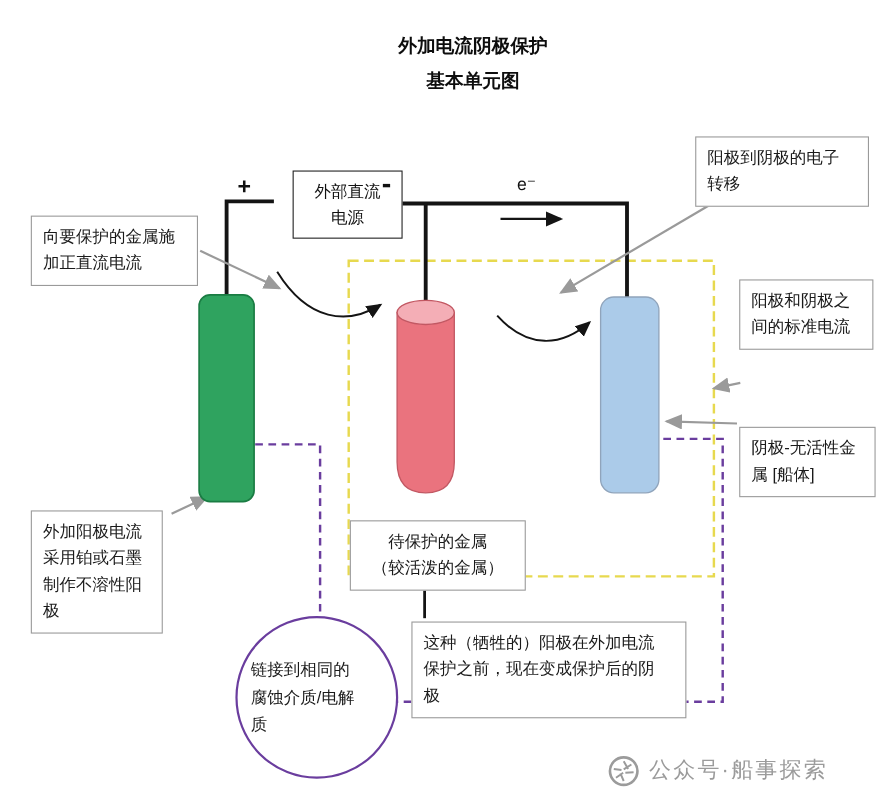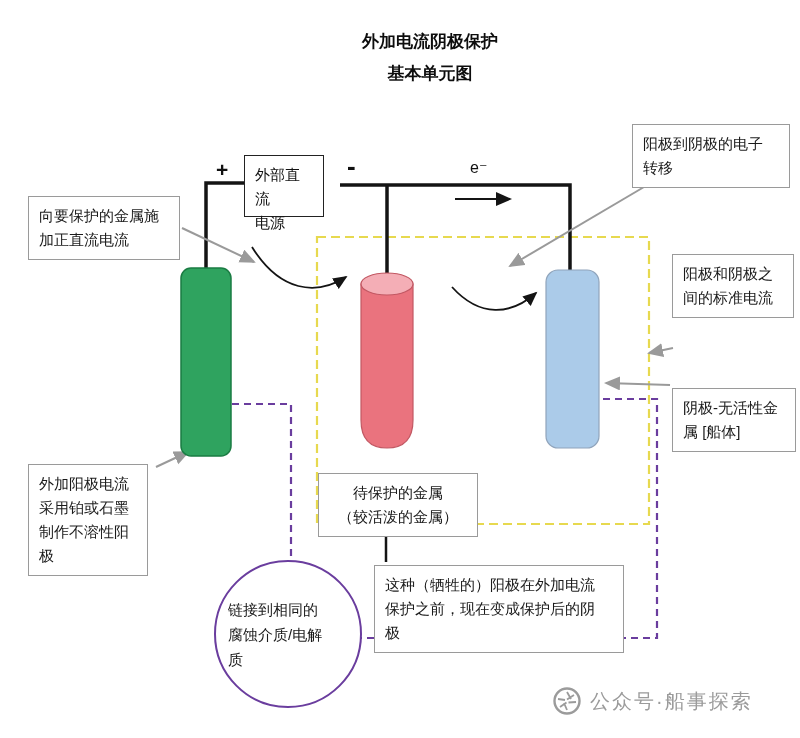--- a/index.html
+++ b/index.html
@@ -23,21 +23,21 @@
     background:#ffffff;border:1.5px solid #222;
     font-size:15px;line-height:24px;padding:7px 10px;
     white-space:pre-line;z-index:3;box-sizing:border-box;color:#111;
   }
   .plainlabel{z-index:3;color:#111;}
   .circle-text{
     left:228px;top:597px;width:122px;text-align:left;
     font-size:15px;line-height:25px;white-space:pre-line;z-index:3;color:#1a1a1a;
   }
   .watermark{
-    left:552px;top:686px;display:flex;align-items:center;gap:8px;
+    left:552px;top:686px;display:flex;gap:8px;
     color:#9b9b9b;font-size:20px;letter-spacing:2px;z-index:3;
   }
   svg.layer{position:absolute;left:0;top:0;z-index:1;}
 </style>
 </head>
 <body>
 
 <div class="canvas">
 
   <svg class="layer" width="800" height="738" viewBox="0 0 800 738">
@@ -78,21 +78,21 @@
 
     <path d="M361,284 V420 Q361,448 387,448 Q413,448 413,420 V284 Z" fill="#ea737e" stroke="#c25863" stroke-width="1.2"></path>
     <ellipse cx="387" cy="284" rx="26" ry="11" fill="#f4aeb6" stroke="#c25863" stroke-width="1.2"></ellipse>
 
     <rect x="546" y="270" width="53" height="178" rx="12" fill="#abcbe9" stroke="#90a4bb" stroke-width="1.2"></rect>
   </svg>
 
   <div class="abs title">外加电流阴极保护
 基本单元图</div>
 
-  <div class="abs powerbox" style="left:244px;top:155px;width:80px;height:62px;">外部直流
+  <div class="abs powerbox" style="left:266px;top:155px;width:100px;height:62px;text-align:center;">外部直流
 电源</div>
   <div class="abs plainlabel" style="left:216px;top:158px;font-size:21px;font-weight:bold;">+</div>
   <div class="abs plainlabel" style="left:347px;top:151px;font-size:26px;font-weight:bold;">-</div>
   <div class="abs plainlabel" style="left:470px;top:158px;font-size:16px;">e⁻</div>
 
   <div class="abs labelbox" style="left:632px;top:124px;width:158px;">阳极到阴极的电子
 转移</div>
 
   <div class="abs labelbox" style="left:28px;top:196px;width:152px;">向要保护的金属施
 加正直流电流</div>

